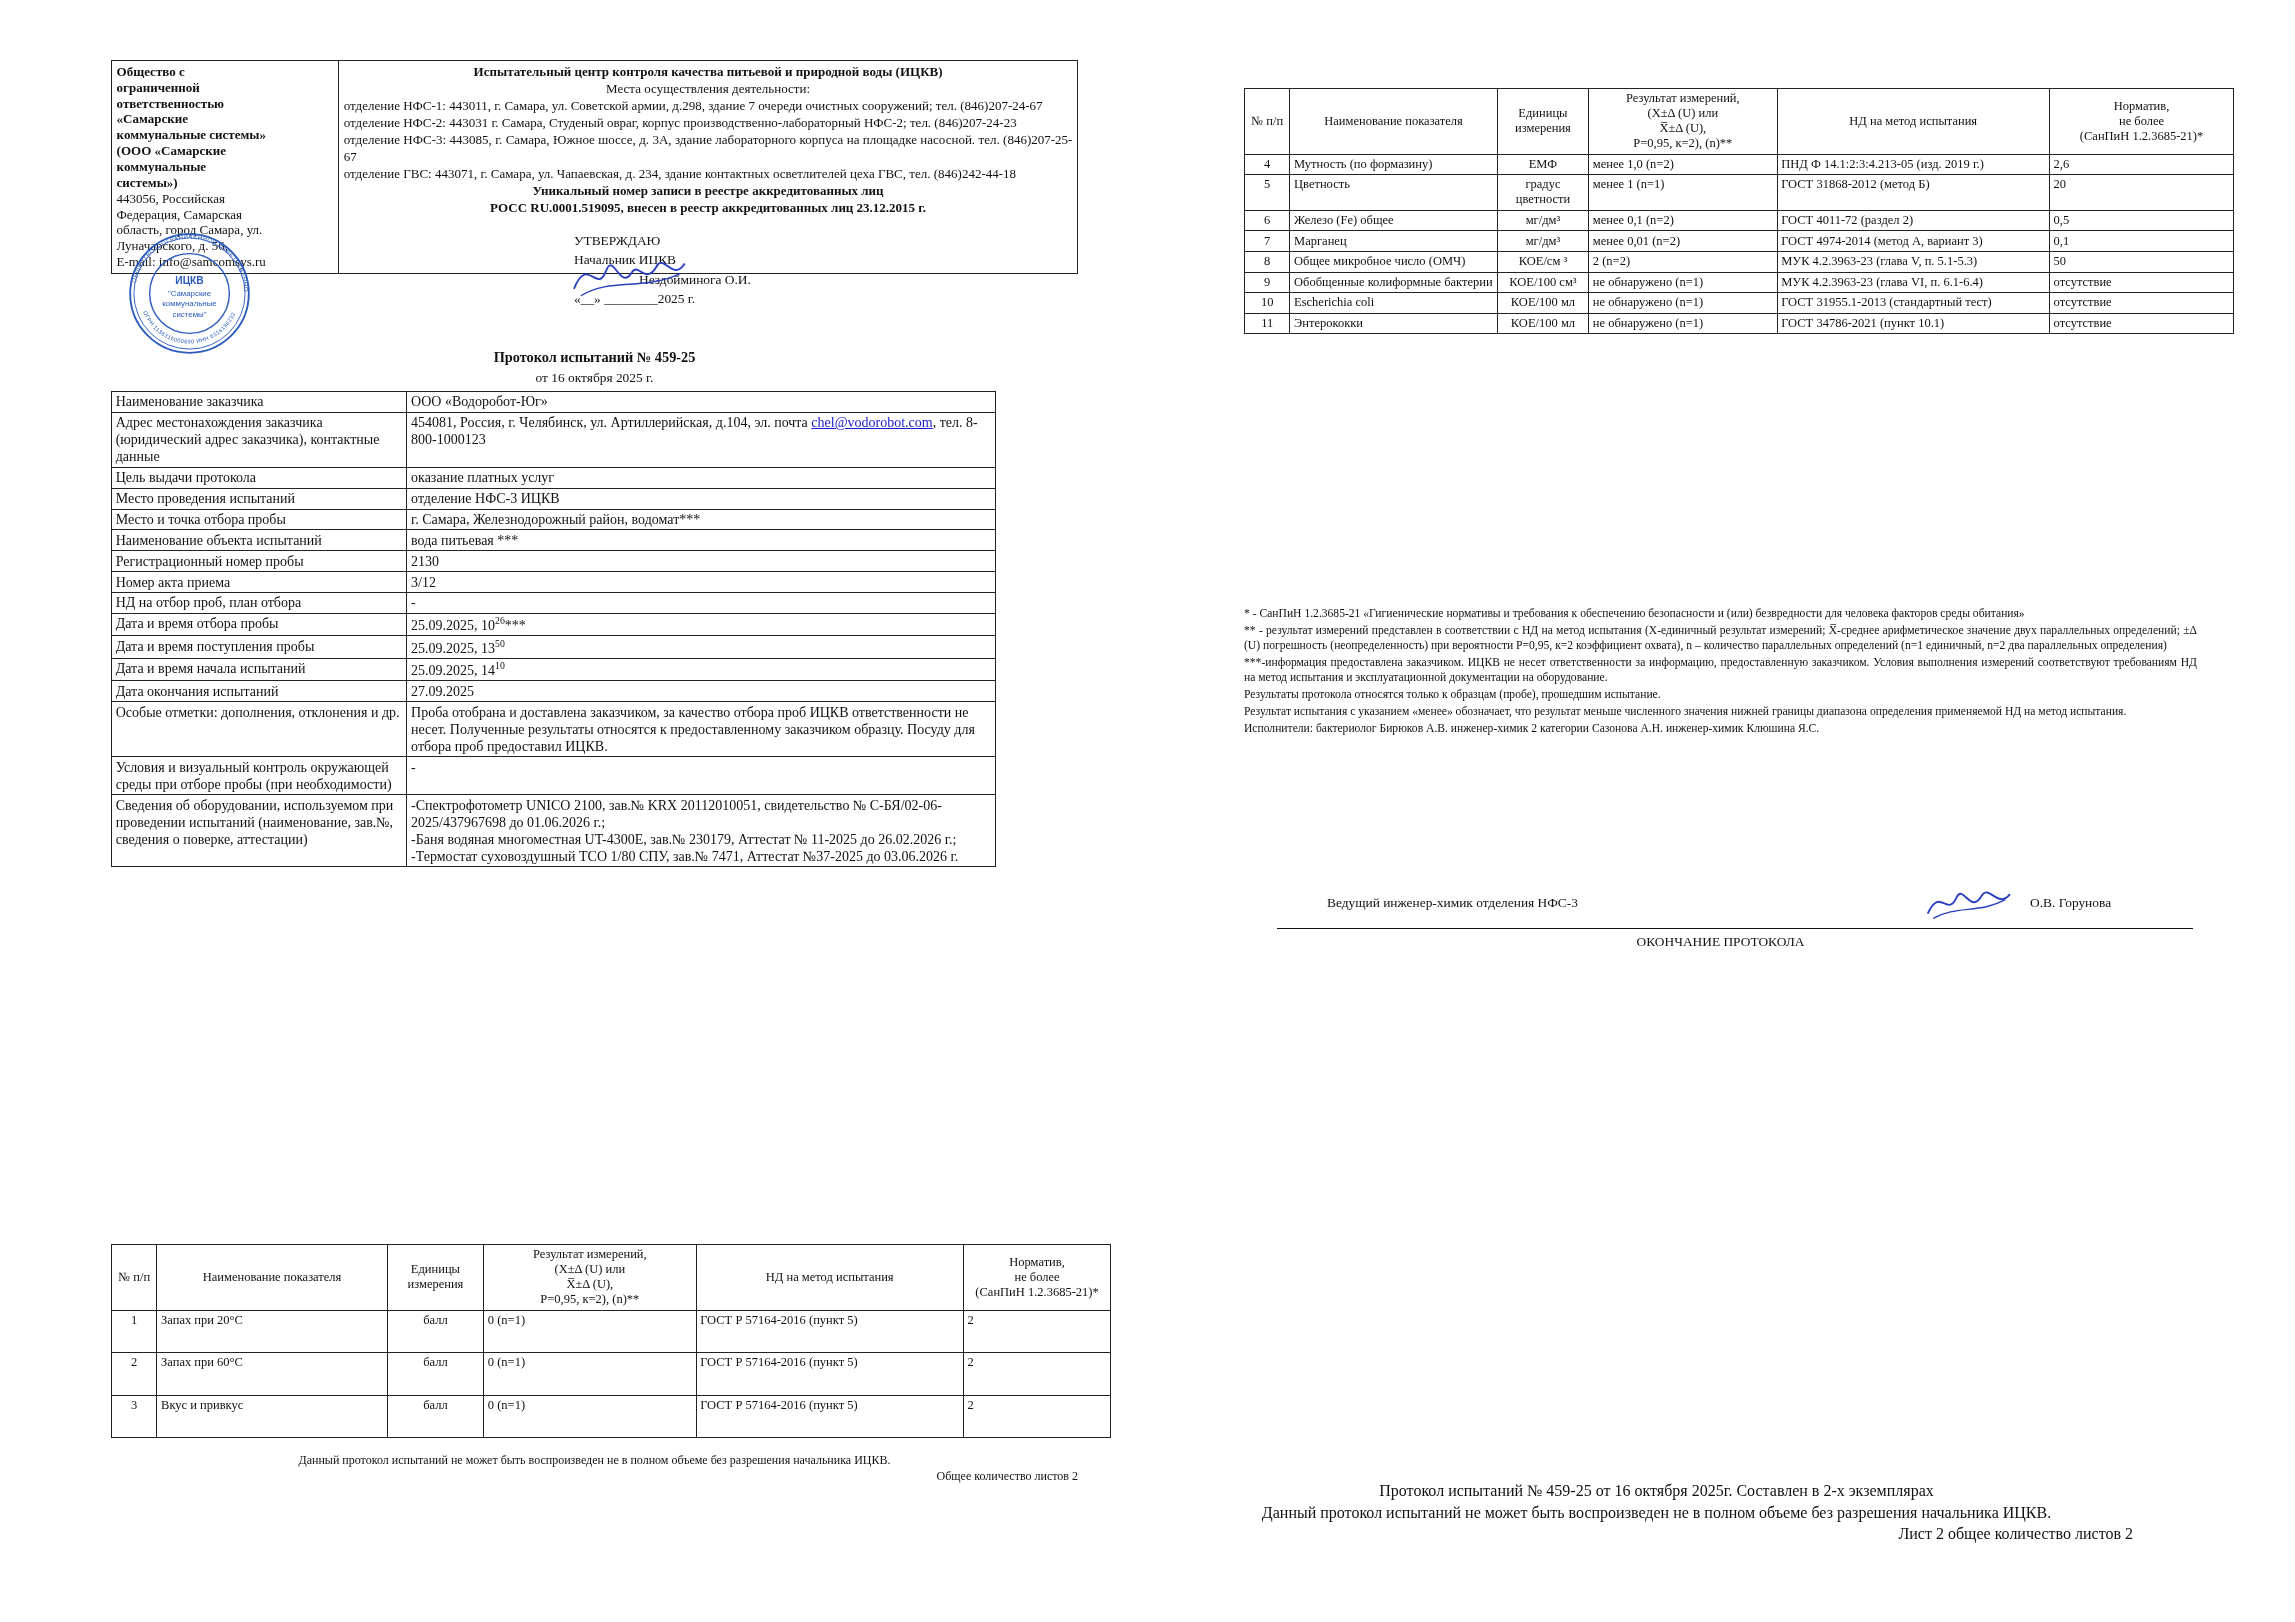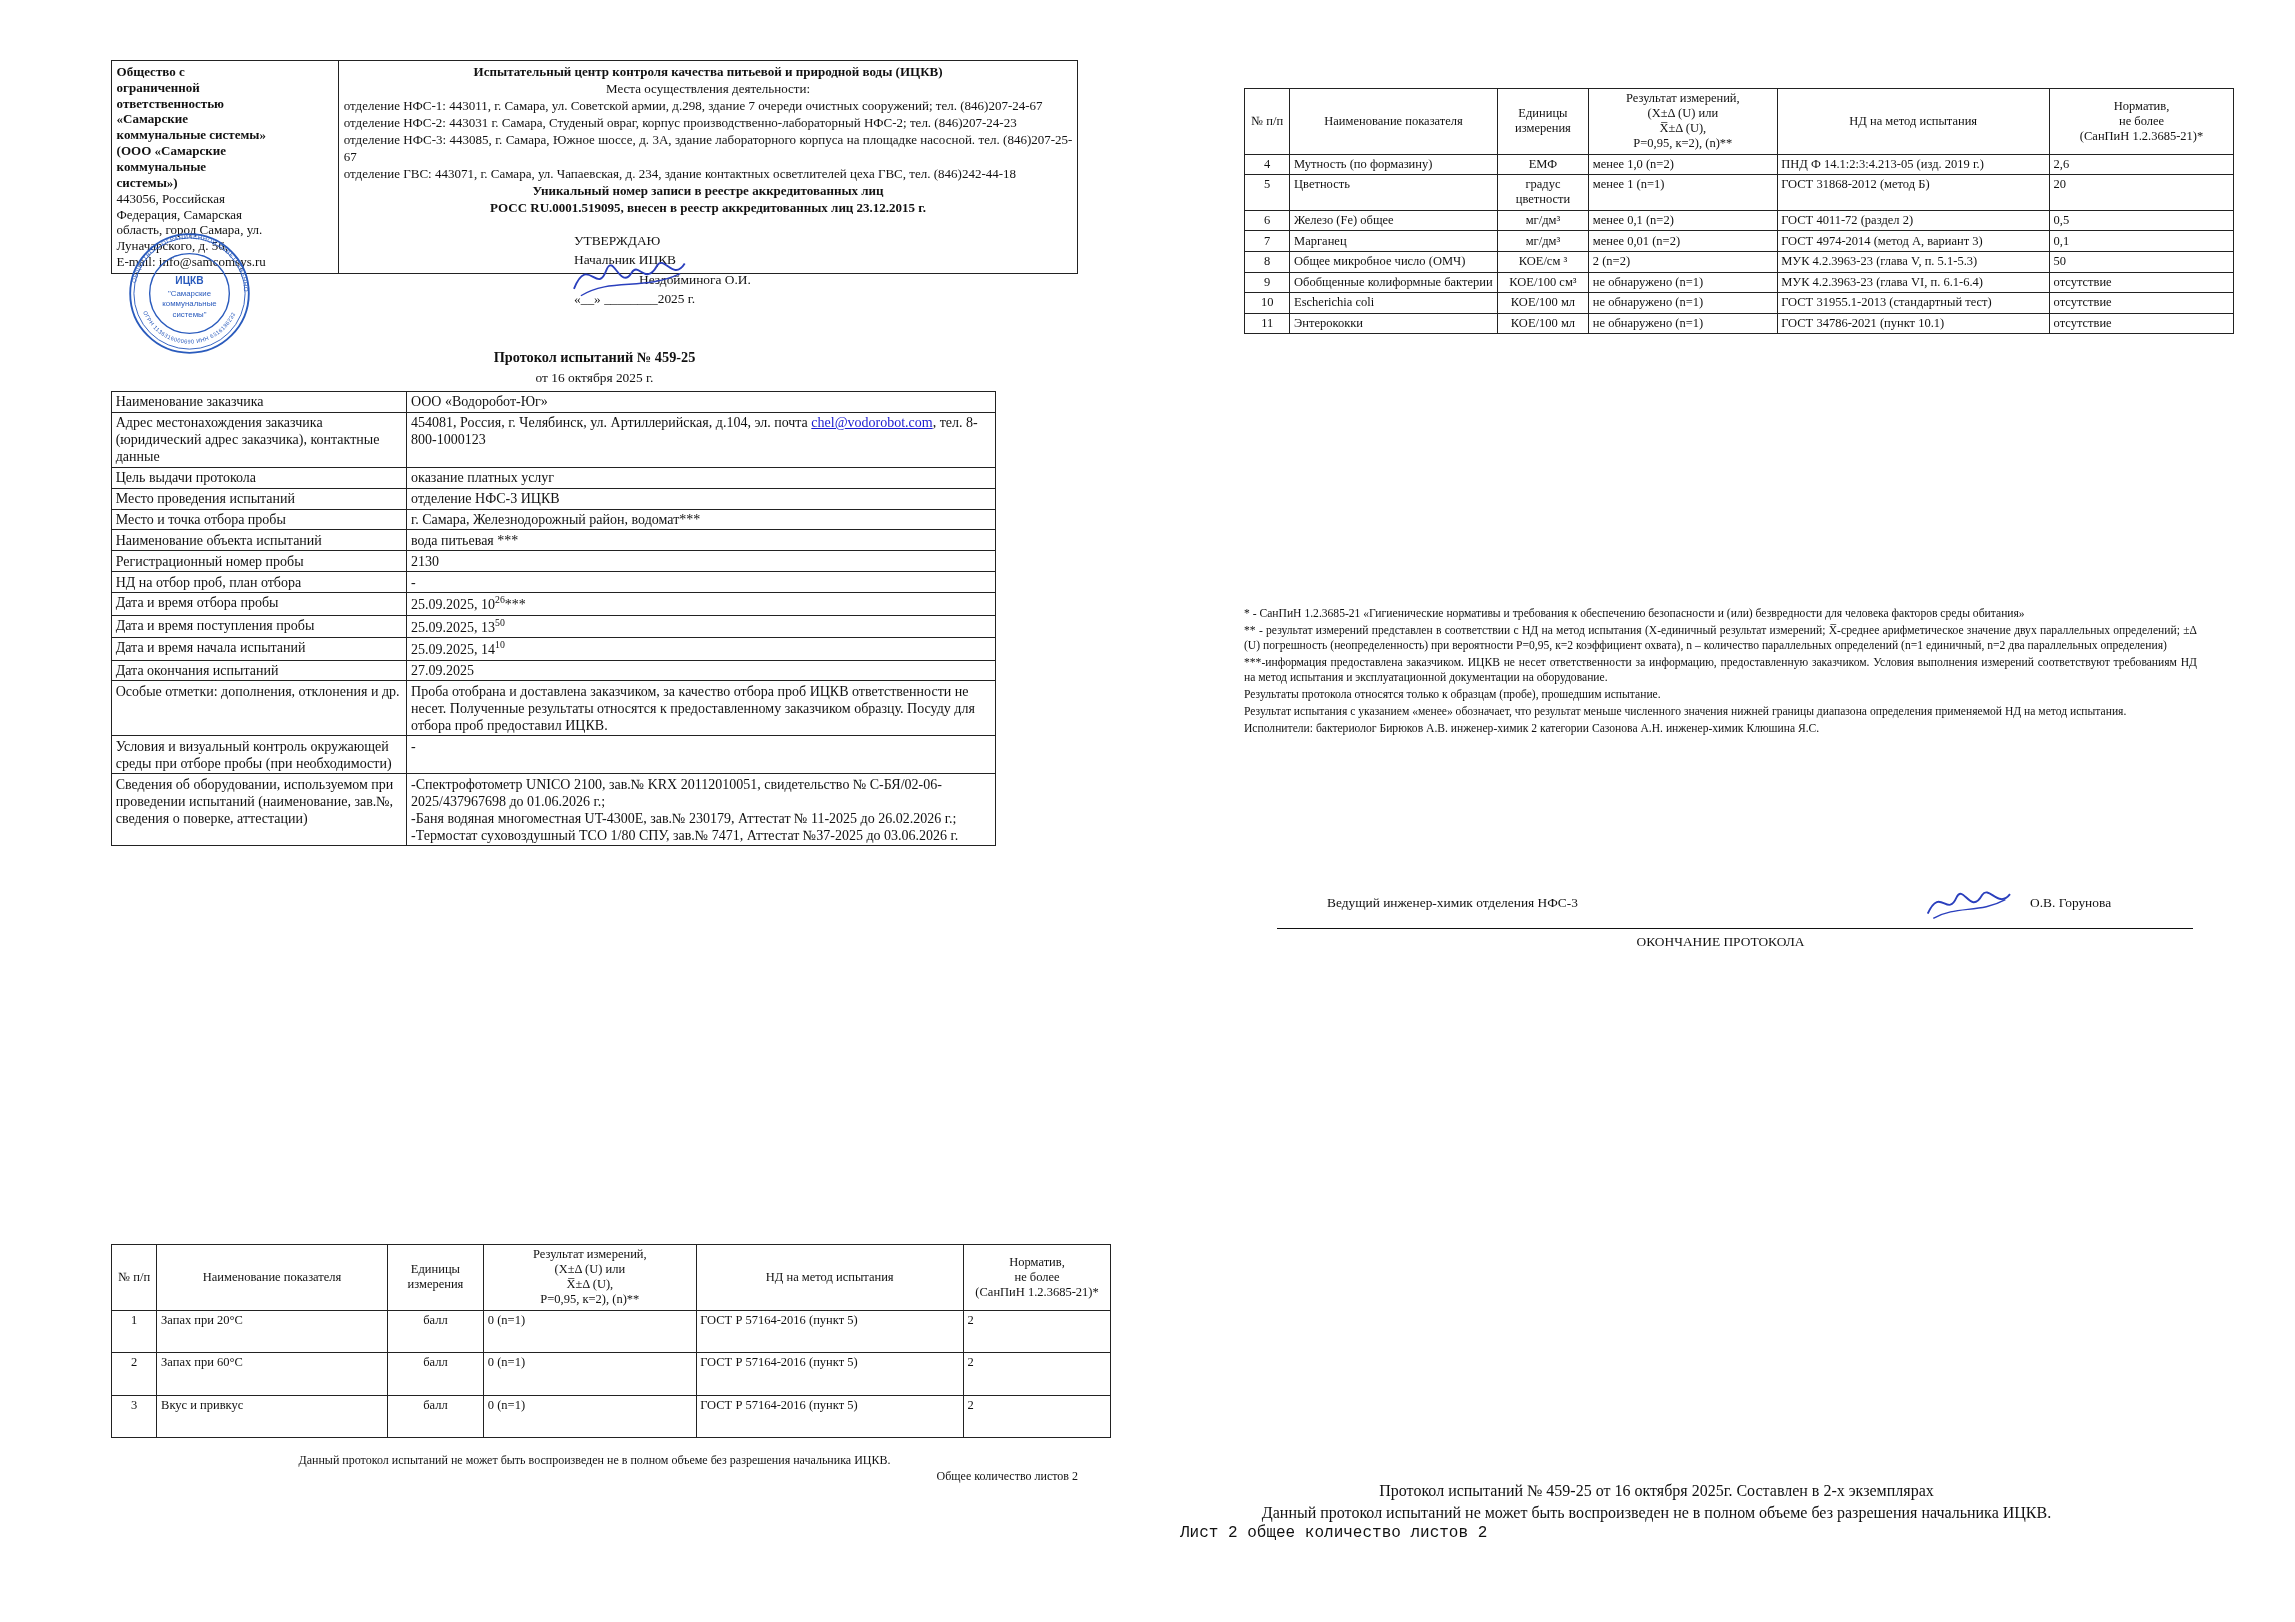--- a/index.html
+++ b/index.html
@@ -219,21 +219,21 @@
   }
   #right-footer {
     position: absolute;
     left: 1180px;
     top: 1480px;
     width: 953px;
     font-size: 16px;
     text-align: center;
     line-height: 1.35;
   }
-  #right-footer .r { text-align: left; font-family: Liberation Mono, monospace; }
+  #right-footer .r { text-align: right; }
 </style>
 </head>
 <body>
 
 <div class="page">
 
   <div id="left-col">
 
     <table class="hdr">
       <tbody>
@@ -333,20 +333,24 @@
           </tr>
           <tr>
             <td class="k">Наименование объекта испытаний</td>
             <td>вода питьевая ***</td>
           </tr>
           <tr>
             <td class="k">Регистрационный номер пробы</td>
             <td>2130</td>
           </tr>
           <tr>
+            <td class="k">Номер акта приема</td>
+            <td>3/12</td>
+          </tr>
+          <tr>
             <td class="k">НД на отбор проб, план отбора</td>
             <td>-</td>
           </tr>
           <tr>
             <td class="k">Дата и время отбора пробы</td>
             <td>25.09.2025, 10<sup>26</sup>***</td>
           </tr>
           <tr>
             <td class="k">Дата и время поступления пробы</td>
             <td>25.09.2025, 13<sup>50</sup></td>

